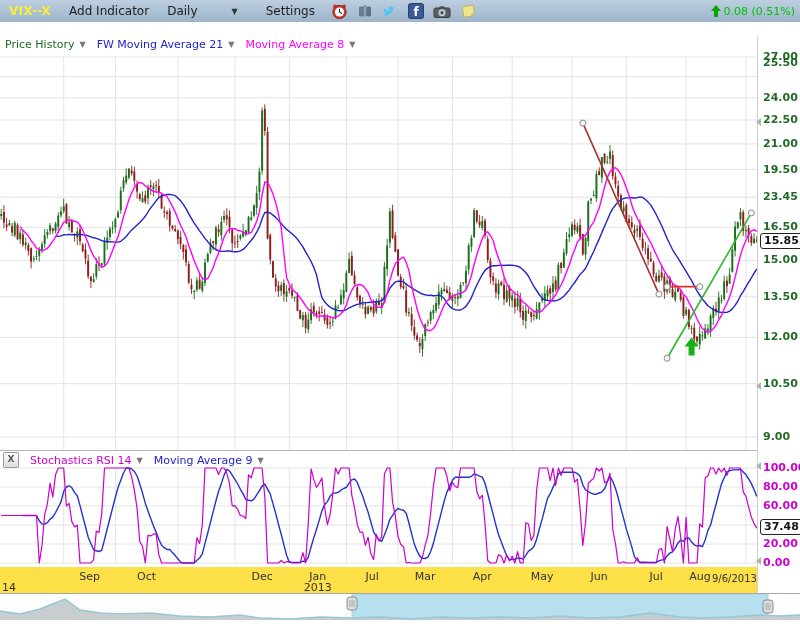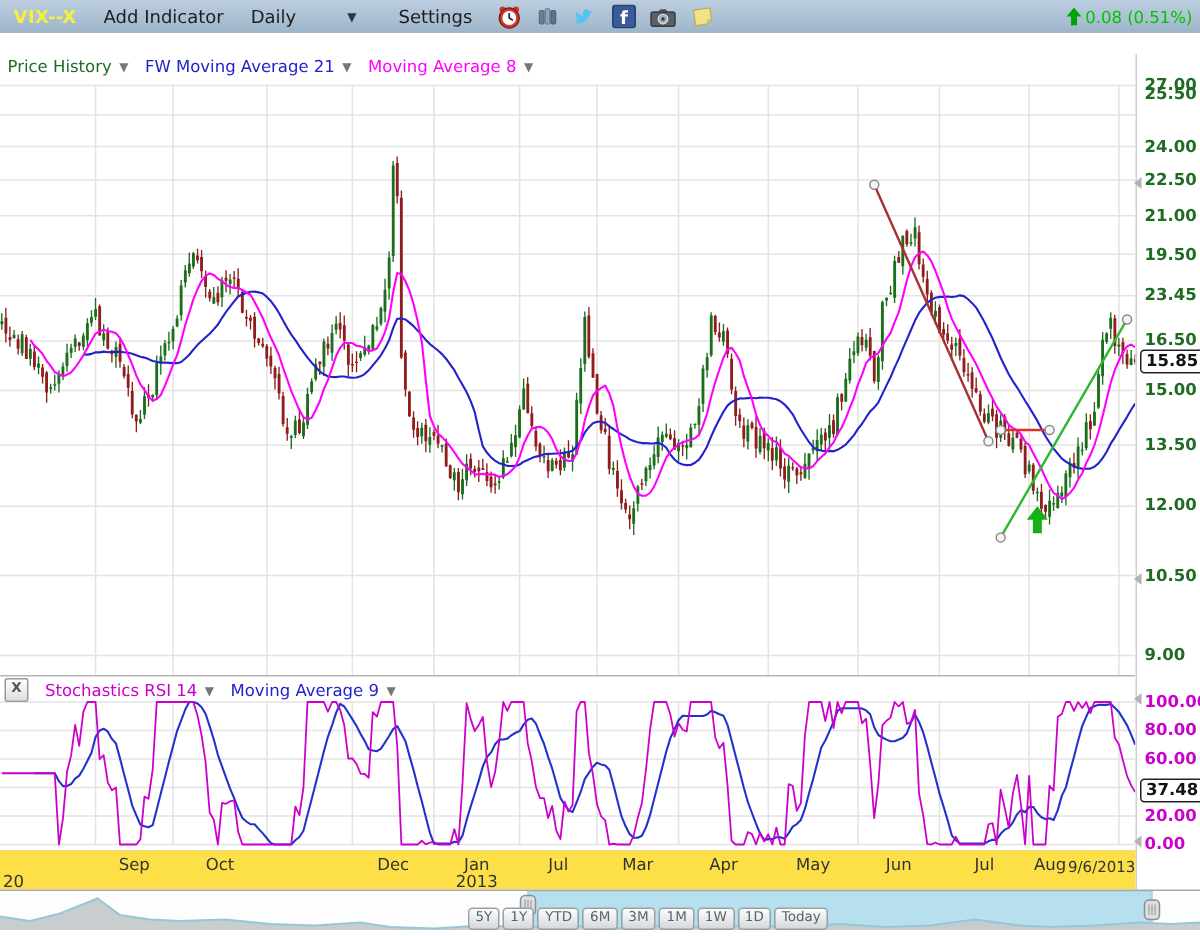--- a/index.html
+++ b/index.html
@@ -190,46 +190,35 @@
       <div class="xlab" style="left: 262.127px;">Dec</div>
       <div class="xlab" style="left: 317.845px;">Jan</div>
       <div class="xyear" style="left: 303.845px;">2013</div>
       <div class="xlab" style="left: 372.205px;">Jul</div>
       <div class="xlab" style="left: 425.206px;">Mar</div>
       <div class="xlab" style="left: 482.283px;">Apr</div>
       <div class="xlab" style="left: 542.079px;">May</div>
       <div class="xlab" style="left: 599.157px;">Jun</div>
       <div class="xlab" style="left: 656.235px;">Jul</div>
       <div class="xlab" style="left: 700px;">Aug</div>
-      <div class="xyear" style="left: 2px;">20</div>
+      <div class="xyear" style="left: 2px;">14</div>
       <div class="xdate" style="left: 712px;">9/6/2013</div>
     </div>
 
   <div id="nav">
     <svg id="navsvg" width="800" height="30">
         <rect x="0" y="0" width="800" height="30" fill="#fdfdfd"></rect>
         <rect x="352" y="0" width="416" height="29" fill="#aadcec" opacity="0.85" stroke="#93cadb" stroke-width="1"></rect>
         <path d="M0,29L0,17.0L20,20.0L40,15.0L65,5.0L80,16.0L100,19.0L120,20.0L150,19.0L180,22.0L210,23.0L240,21.0L260,24.0L290,25.0L320,23.0L352,24.0L380,23.0L410,25.0L440,23.0L470,24.0L500,23.0L530,24.0L560,22.0L590,24.0L620,23.0L650,19.0L680,23.0L700,24.0L730,23.0L760,21.0L780,22.0L800,21.0L800,29Z" fill="#c5cacd" opacity="0.95"></path>
         <path d="M0,17.0L20,20.0L40,15.0L65,5.0L80,16.0L100,19.0L120,20.0L150,19.0L180,22.0L210,23.0L240,21.0L260,24.0L290,25.0L320,23.0L352,24.0L380,23.0L410,25.0L440,23.0L470,24.0L500,23.0L530,24.0L560,22.0L590,24.0L620,23.0L650,19.0L680,23.0L700,24.0L730,23.0L760,21.0L780,22.0L800,21.0" stroke="#97c6d6" stroke-width="1.4" fill="none"></path>
         <rect x="347" y="3" width="10" height="13" rx="3" fill="#dcdfe2" stroke="#8a8f94"></rect>
         <line x1="350" y1="6" x2="350" y2="13" stroke="#9aa0a5" stroke-width="0.8"></line>
         <line x1="352" y1="6" x2="352" y2="13" stroke="#9aa0a5" stroke-width="0.8"></line>
         <line x1="354" y1="6" x2="354" y2="13" stroke="#9aa0a5" stroke-width="0.8"></line>
         <rect x="763" y="6" width="10" height="13" rx="3" fill="#dcdfe2" stroke="#8a8f94"></rect>
         <line x1="766" y1="9" x2="766" y2="16" stroke="#9aa0a5" stroke-width="0.8"></line>
         <line x1="768" y1="9" x2="768" y2="16" stroke="#9aa0a5" stroke-width="0.8"></line>
         <line x1="770" y1="9" x2="770" y2="16" stroke="#9aa0a5" stroke-width="0.8"></line>
       </svg>
-    <div id="navbtns">
-        <div class="nbtn">5Y</div>
-        <div class="nbtn">1Y</div>
-        <div class="nbtn">YTD</div>
-        <div class="nbtn">6M</div>
-        <div class="nbtn">3M</div>
-        <div class="nbtn">1M</div>
-        <div class="nbtn">1W</div>
-        <div class="nbtn">1D</div>
-        <div class="nbtn">Today</div>
-      </div>
   </div>
   <div id="botedge"></div>
 
 </div>
 
 </body></html>

